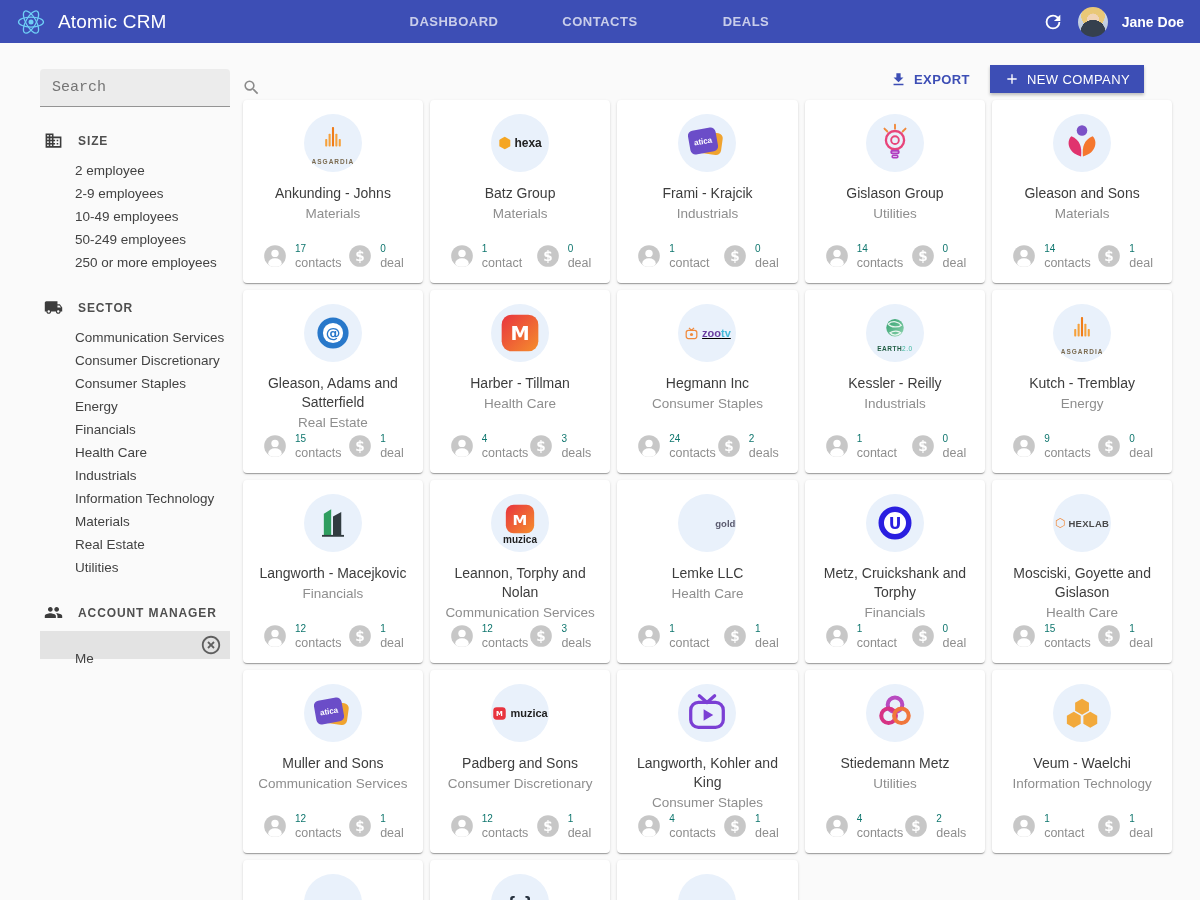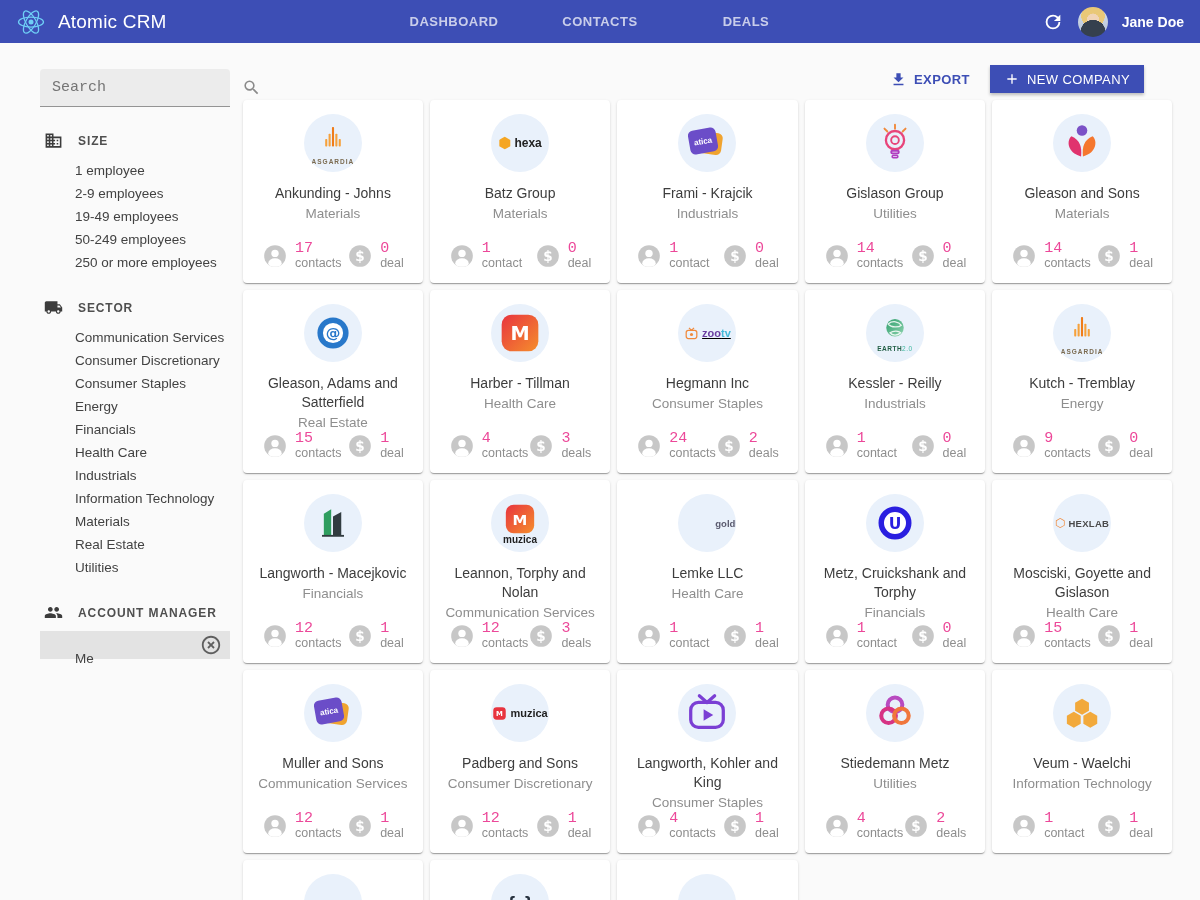--- a/index.html
+++ b/index.html
@@ -54,21 +54,21 @@
   .grid { display:grid; grid-template-columns:repeat(5,1fr); gap:7px; grid-auto-rows:183px; margin-top:7px; }
   .card { background:#fff; border-radius:4px; cursor:pointer; display:flex; flex-direction:column; align-items:center;
           padding:14px 6px 8px;
           box-shadow:0 2px 1px -1px rgba(0,0,0,.2), 0 1px 1px 0 rgba(0,0,0,.14), 0 1px 3px 0 rgba(0,0,0,.12); }
   .logo-circle { width:58px; height:58px; border-radius:50%; background:#e9f1fb; flex:none;
                  display:flex; flex-direction:column; align-items:center; justify-content:center; overflow:hidden; }
   .c-name { margin-top:12px; font-size:14px; font-weight:500; color:#3d3d3d; text-align:center; line-height:19px; padding:0 4px; }
   .c-sector { margin-top:3px; font-size:13.5px; color:#8e8e8e; text-align:center; }
   .c-foot { margin-top:auto; width:100%; display:flex; justify-content:space-between; padding:0 13px 4px; }
   .stat { display:flex; align-items:center; gap:7px; }
-  .stat .num { font-size:15px; color:#ec4899; line-height:15px;font-family:Liberation Mono, monospace; }
+  .stat .num { font-size:10px; color:#0f766e; line-height:15px; }
   .stat .sub { font-size:12.5px; color:#8e8e8e; line-height:15px; }
 
   
   .cap { font-size:6.5px; font-weight:700; letter-spacing:1px; color:#7a6a4f; margin-top:1px; }
   .lrow { display:flex; align-items:center; gap:3px; }
 </style>
 </head>
 <body>
 
 <header class="hdr">
@@ -117,23 +117,23 @@
         <div class="f-section">
     <div class="f-head">
       <span class="f-icon" style="display:flex;">
               <svg viewBox="0 0 24 24" width="19" height="19" fill="#3c3c3c">
                 <path d="M12 7V3H2v18h20V7H12zM6 19H4v-2h2v2zm0-4H4v-2h2v2zm0-4H4V9h2v2zm0-4H4V5h2v2zm4 12H8v-2h2v2zm0-4H8v-2h2v2zm0-4H8V9h2v2zm0-4H8V5h2v2zm10 12h-8v-2h2v-2h-2v-2h2v-2h-2V9h8v10zm-2-8h-2v2h2v-2zm0 4h-2v2h2v-2z"></path>
               </svg>
             </span>
       <span class="lbl">SIZE</span>
     </div>
     <div class="f-items">
-            <div class="f-item">1 employee</div>
+            <div class="f-item">2 employee</div>
             <div class="f-item">2-9 employees</div>
-            <div class="f-item">19-49 employees</div>
+            <div class="f-item">10-49 employees</div>
             <div class="f-item">50-249 employees</div>
             <div class="f-item">250 or more employees</div>
           </div>
   </div>
         <div class="f-section">
     <div class="f-head">
       <span class="f-icon" style="display:flex;">
               <svg viewBox="0 0 24 24" width="19" height="19" fill="#3c3c3c">
                 <path d="M20 8h-3V4H3c-1.1 0-2 .9-2 2v11h2c0 1.66 1.34 3 3 3s3-1.34 3-3h6c0 1.66 1.34 3 3 3s3-1.34 3-3h2v-5l-3-4zM6 18.5c-.83 0-1.5-.67-1.5-1.5s.67-1.5 1.5-1.5 1.5.67 1.5 1.5-.67 1.5-1.5 1.5zm13.5-9l1.96 2.5H17V9.5h2.5zm-1.5 9c-.83 0-1.5-.67-1.5-1.5s.67-1.5 1.5-1.5 1.5.67 1.5 1.5-.67 1.5-1.5 1.5z"></path>
               </svg>

